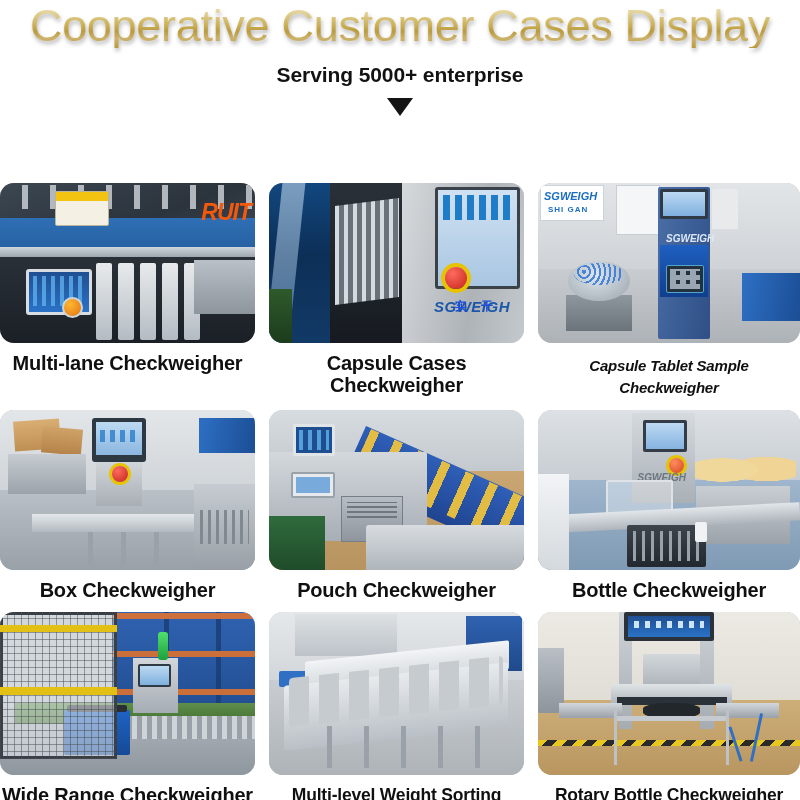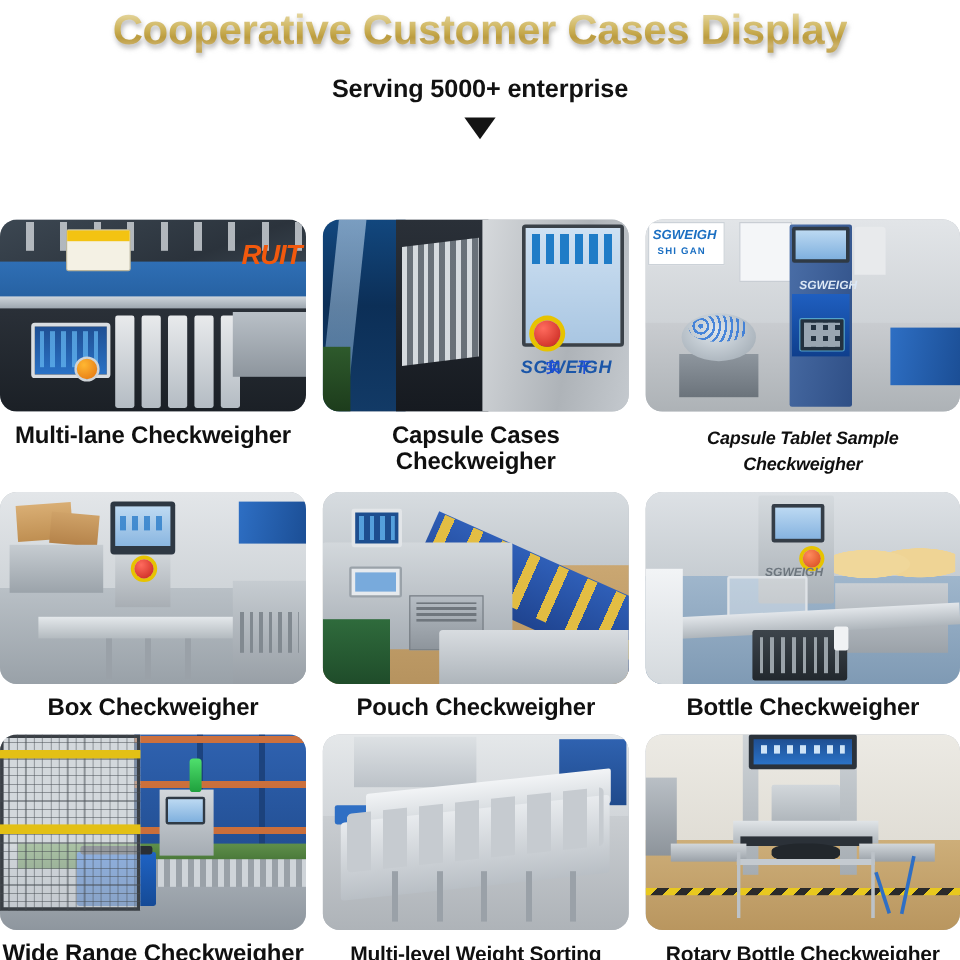--- a/index.html
+++ b/index.html
@@ -24,22 +24,22 @@
 
   
   .header {
     width: 800px;
     text-align: center;
     padding-top: 4px;
     box-sizing: border-box;
   }
 
   .main-title {
-    font-size: 35px;
-    font-weight: bold;
+    font-size: 45px;
+    font-weight: normal;
     letter-spacing: -0.3px;
     line-height: 44px;
     margin: 0;
     background: linear-gradient(to bottom,
         #efe6c4 0%,
         #e3d49a 18%,
         #cbb055 48%,
         #bb9b3e 62%,
         #cdb269 78%,
         #b99a3c 100%);

